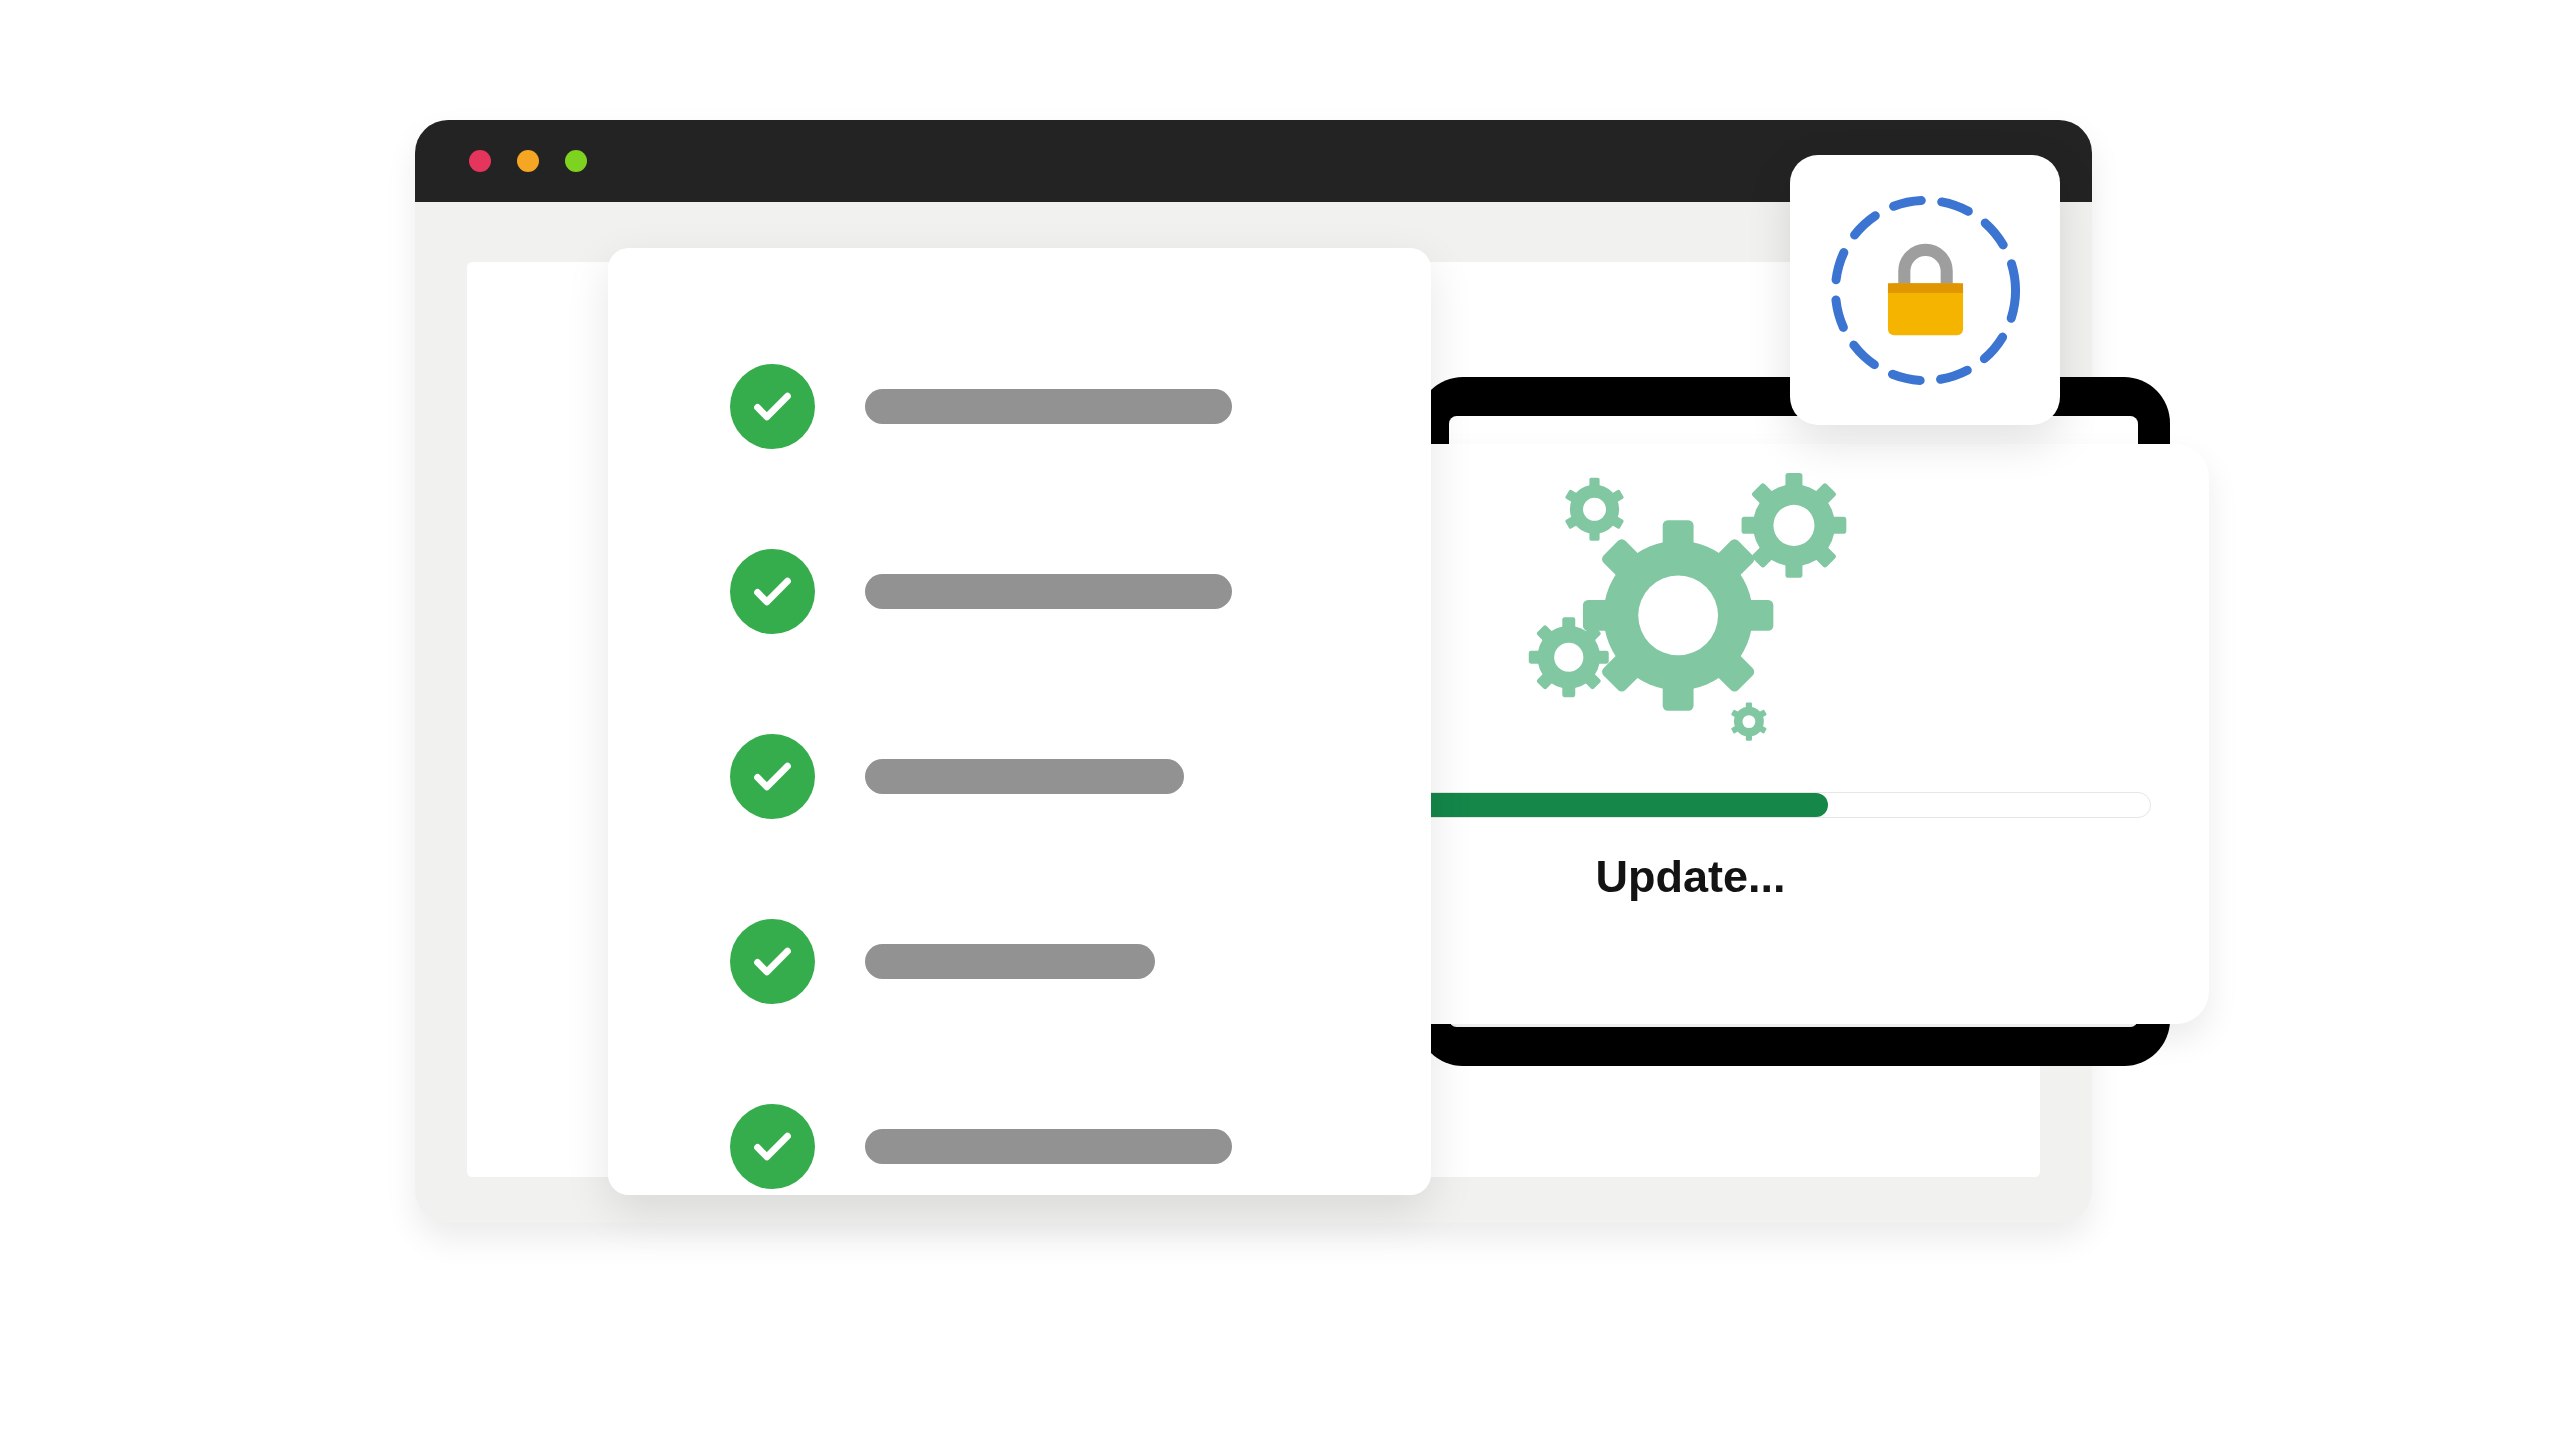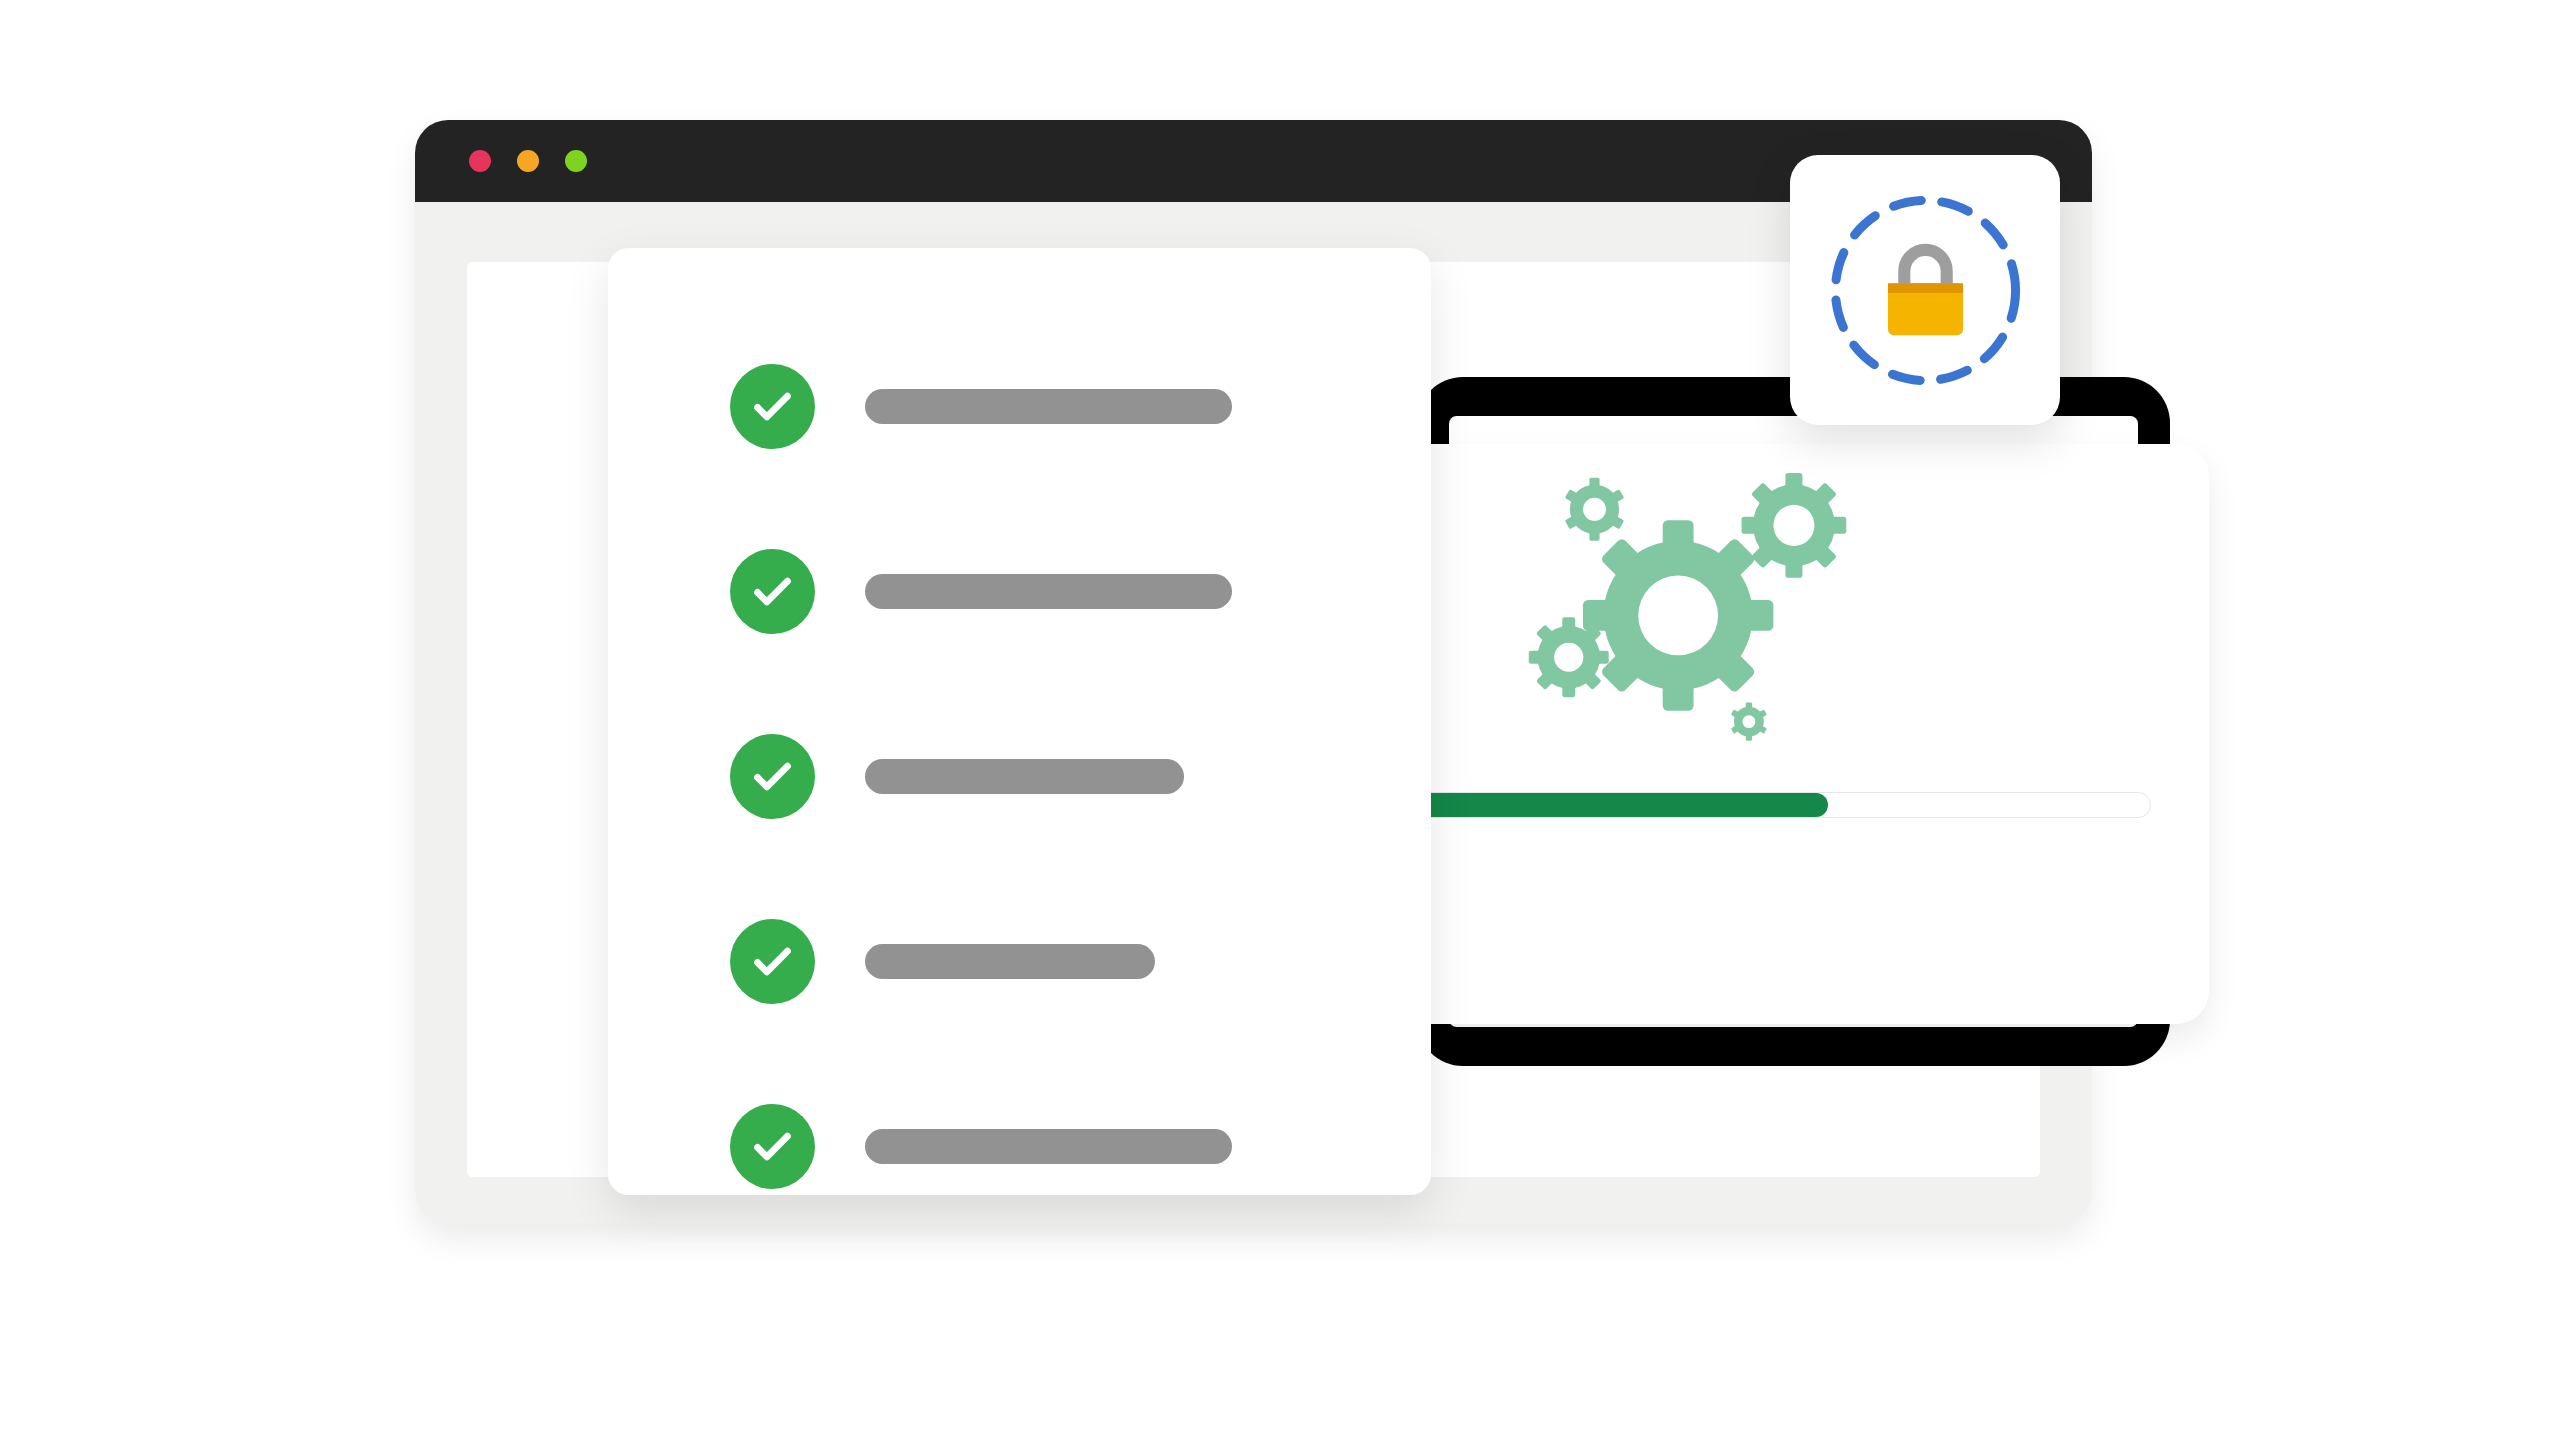--- a/index.html
+++ b/index.html
@@ -261,20 +261,21 @@
             <circle r="50" fill="#ffffff"></circle>
           </g>
         </g>
       </svg>
     </div>
 
     <div class="progress-track">
       <div class="progress-fill" id="progress-fill" style="width: 65%;"></div>
     </div>
 
+    <div class="update-label">Update...</div>
   </div>
 
   <div class="checklist-card" id="checklist-card">
 
   <div class="check-row">
         <div class="check-circle">
           <svg viewBox="0 0 24 24">
             <path d="M4 12.5l5 5L20 6.5" fill="none" stroke="#ffffff" stroke-width="3.6" stroke-linecap="round" stroke-linejoin="round"></path>
           </svg>
         </div>

